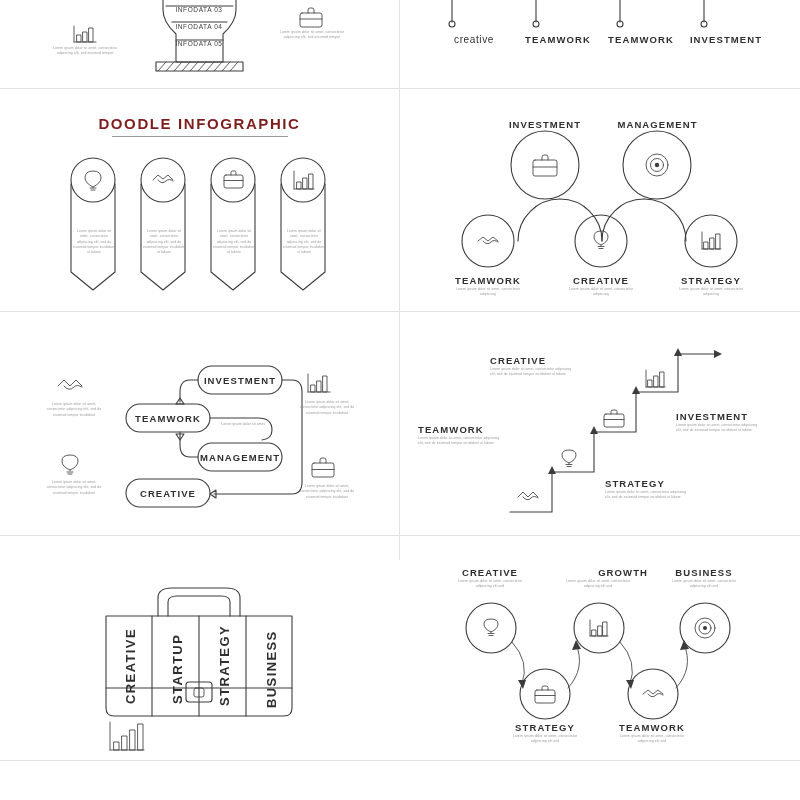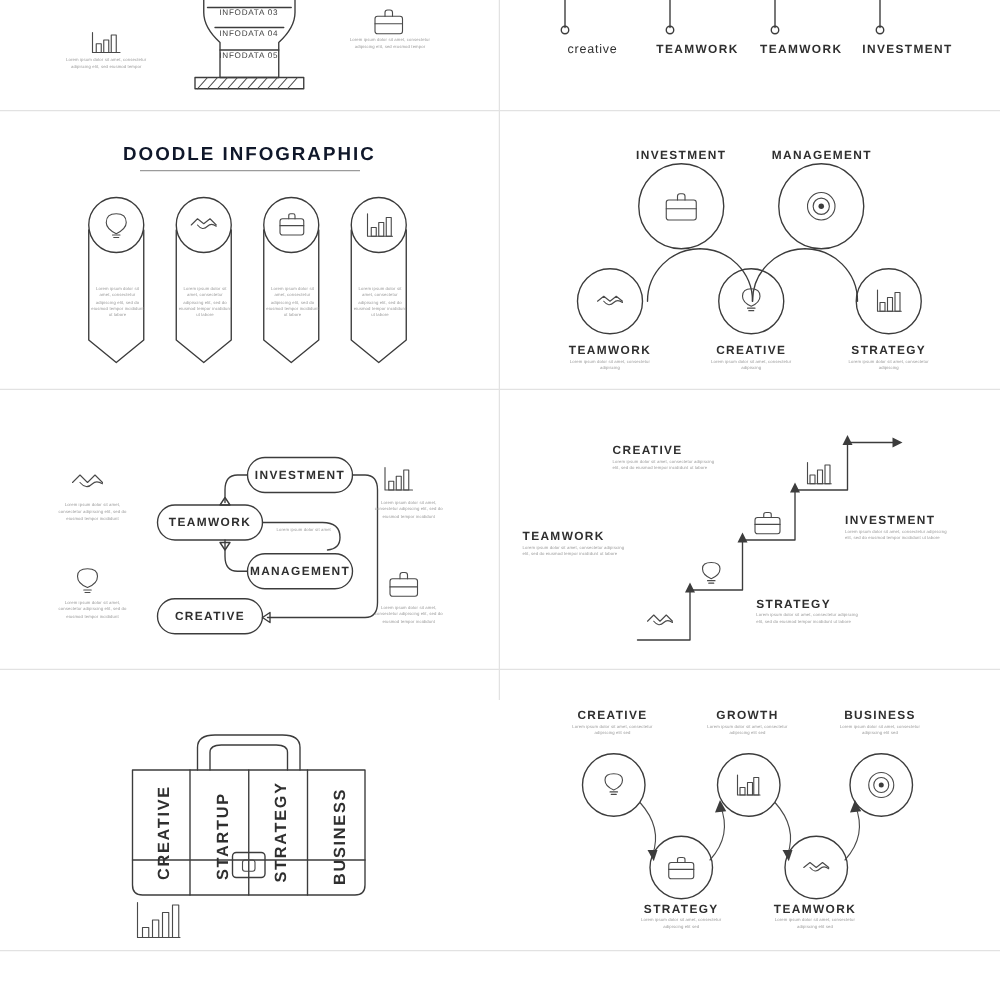--- a/index.html
+++ b/index.html
@@ -23,21 +23,21 @@
     text-align:center;font-weight:bold;
   }
   .lbl.lower{text-transform:none;font-weight:normal;letter-spacing:.6px;font-size:10px;}
   .body-text{
     font-size:3.4px;line-height:1.55;color:#9a9a9a;text-align:center;
     letter-spacing:.1px;
   }
   .body-text.left{text-align:left;}
 
   .title-doodle{
-    font-size:15px;letter-spacing:1.6px;color:#0f172a;text-align:center;font-weight:bold;
+    font-size:15px;letter-spacing:1.6px;color:#7f1d1d;text-align:center;font-weight:bold;
   }
   .title-rule{height:1px;background:#9b9b9b;margin:4px auto 0;}
 
   svg{display:block;overflow:visible;}
   .st{fill:none;stroke:#3c3c3c;stroke-width:1.1;stroke-linecap:round;stroke-linejoin:round;}
   .st-thin{fill:none;stroke:#4a4a4a;stroke-width:.9;stroke-linecap:round;stroke-linejoin:round;}
   .fill-dark{fill:#3c3c3c;}
 
   .funnel-txt{font-size:6.5px;letter-spacing:.6px;fill:#3c3c3c;font-family:"Liberation Sans",sans-serif;}
   .case-txt{font-size:13px;letter-spacing:1.4px;fill:#2f2f2f;font-family:"Liberation Sans",sans-serif;font-weight:bold;}
@@ -335,21 +335,21 @@
         <rect class="st-thin" x="20" y="8" width="5" height="20"></rect>
         <rect class="st-thin" x="28" y="2" width="5" height="26"></rect>
       </g>
     </svg>
   </div>
 
   <div class="cell" style="left:400px;top:536px;width:400px;height:224px;">
     <div class="lbl" style="position:absolute;left:40px;top:31px;width:100px;">CREATIVE</div>
     <div class="body-text" style="position:absolute;left:52px;top:43px;width:76px;">Lorem ipsum dolor sit amet, consectetur adipiscing elit sed</div>
 
-    <div class="lbl" style="position:absolute;left:148px;top:31px;width:100px;">GROWTH</div>
+    <div class="lbl" style="position:absolute;left:148px;top:31px;width:100px;text-align:right;">GROWTH</div>
     <div class="body-text" style="position:absolute;left:160px;top:43px;width:76px;">Lorem ipsum dolor sit amet, consectetur adipiscing elit sed</div>
 
     <div class="lbl" style="position:absolute;left:252px;top:31px;width:104px;">BUSINESS</div>
     <div class="body-text" style="position:absolute;left:266px;top:43px;width:76px;">Lorem ipsum dolor sit amet, consectetur adipiscing elit sed</div>
 
     <svg width="400" height="150" viewBox="0 0 400 150" style="position:absolute;left:0;top:60px;">
       <circle class="st" cx="91" cy="32" r="25"></circle>
       <circle class="st" cx="199" cy="32" r="25"></circle>
       <circle class="st" cx="305" cy="32" r="25"></circle>
       <circle class="st" cx="145" cy="98" r="25"></circle>

